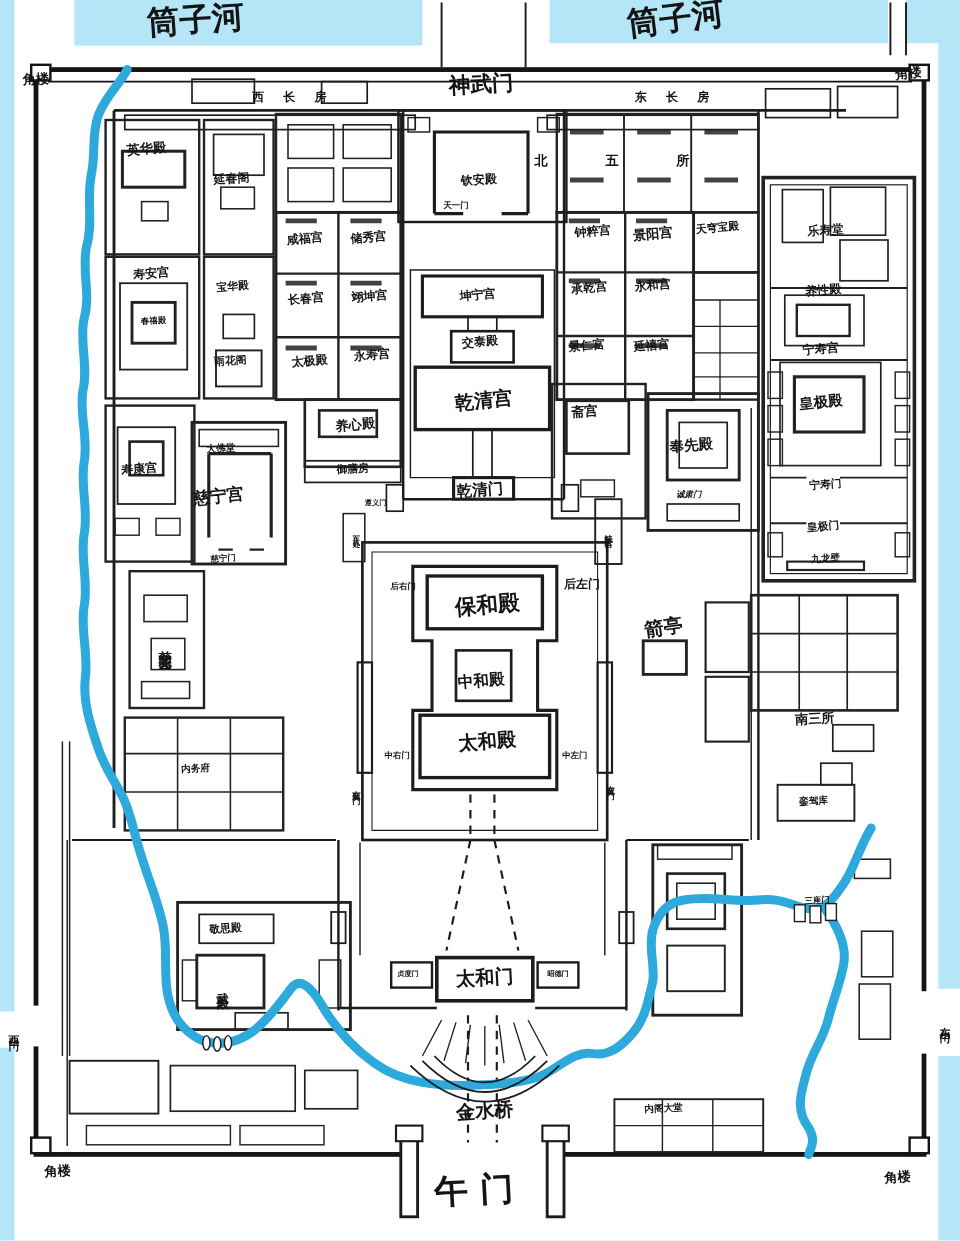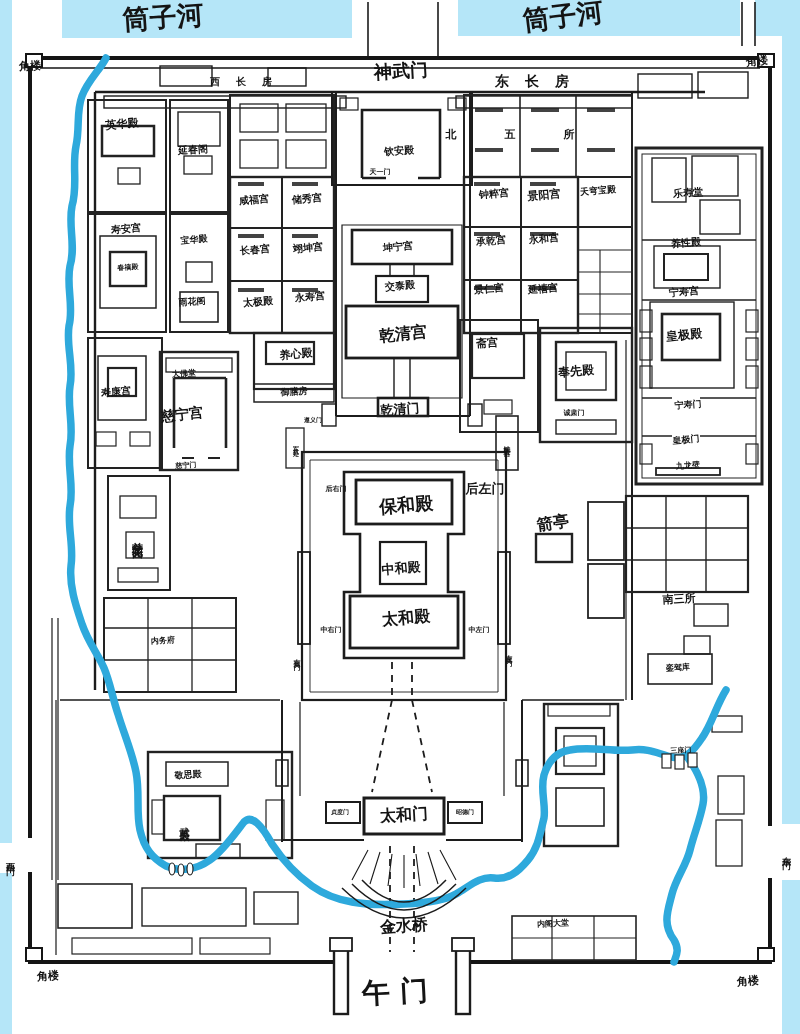--- a/index.html
+++ b/index.html
@@ -276,21 +276,21 @@
 
 <div id="labels">
       <span class="lbl" style="left: 163px; top: 17px; font-size: 27px; transform: translate(-50%, -50%) rotate(-4deg);">筒子河</span>
       <span class="lbl" style="left: 563px; top: 16px; font-size: 27px; transform: translate(-50%, -50%) rotate(-7deg);">筒子河</span>
       <span class="lbl" style="left: 401px; top: 71px; font-size: 18px; transform: translate(-50%, -50%) rotate(-3deg);">神武门</span>
       <span class="lbl" style="left: 30px; top: 66px; font-size: 11px; transform: translate(-50%, -50%) rotate(-3deg);">角楼</span>
       <span class="lbl" style="left: 757px; top: 61px; font-size: 11px; transform: translate(-50%, -50%) rotate(-7deg);">角楼</span>
       <span class="lbl" style="left: 48px; top: 976px; font-size: 11px; transform: translate(-50%, -50%) rotate(-4deg);">角楼</span>
       <span class="lbl" style="left: 748px; top: 981px; font-size: 11px; transform: translate(-50%, -50%) rotate(-5deg);">角楼</span>
       <span class="lbl" style="left: 249px; top: 82px; font-size: 10px; letter-spacing: 16px;">西长房</span>
-      <span class="lbl" style="left: 540px; top: 82px; font-size: 14px; letter-spacing: 16px; font-family: Liberation Mono, monospace;">东长房</span>
+      <span class="lbl" style="left: 568px; top: 82px; font-size: 10px; letter-spacing: 16px;">东长房</span>
       <span class="lbl" style="left: 122px; top: 124px; font-size: 11px; transform: translate(-50%, -50%) rotate(-5deg);">英华殿</span>
       <span class="lbl" style="left: 193px; top: 150px; font-size: 10px; transform: translate(-50%, -50%) rotate(-4deg);">延春阁</span>
       <span class="lbl" style="left: 399px; top: 151px; font-size: 10px; transform: translate(-50%, -50%) rotate(-4deg);">钦安殿</span>
       <span class="lbl" style="left: 380px; top: 172px; font-size: 7px;">天一门</span>
       <span class="lbl" style="left: 534px; top: 134px; font-size: 11px; letter-spacing: 48px;">北五所</span>
       <span class="lbl" style="left: 126px; top: 229px; font-size: 10px; transform: translate(-50%, -50%) rotate(-5deg);">寿安宫</span>
       <span class="lbl" style="left: 128px; top: 268px; font-size: 7px; transform: translate(-50%, -50%) rotate(-3deg);">春禧殿</span>
       <span class="lbl" style="left: 194px; top: 240px; font-size: 9px; transform: translate(-50%, -50%) rotate(-5deg);">宝华殿</span>
       <span class="lbl" style="left: 192px; top: 302px; font-size: 9px; transform: translate(-50%, -50%) rotate(-4deg);">雨花阁</span>
       <span class="lbl" style="left: 254px; top: 200px; font-size: 10px; transform: translate(-50%, -50%) rotate(-5deg);">咸福宫</span>
@@ -305,37 +305,37 @@
       <span class="lbl" style="left: 400px; top: 409px; font-size: 13px; transform: translate(-50%, -50%) rotate(-4deg);">乾清门</span>
       <span class="lbl" style="left: 494px; top: 194px; font-size: 10px; transform: translate(-50%, -50%) rotate(-5deg);">钟粹宫</span>
       <span class="lbl" style="left: 544px; top: 195px; font-size: 11px; transform: translate(-50%, -50%) rotate(-5deg);">景阳宫</span>
       <span class="lbl" style="left: 598px; top: 191px; font-size: 9px; transform: translate(-50%, -50%) rotate(-5deg);">天穹宝殿</span>
       <span class="lbl" style="left: 491px; top: 241px; font-size: 10px; transform: translate(-50%, -50%) rotate(-5deg);">承乾宫</span>
       <span class="lbl" style="left: 544px; top: 239px; font-size: 10px; transform: translate(-50%, -50%) rotate(-5deg);">永和宫</span>
       <span class="lbl" style="left: 489px; top: 289px; font-size: 10px; transform: translate(-50%, -50%) rotate(-5deg);">景仁宫</span>
       <span class="lbl" style="left: 543px; top: 289px; font-size: 10px; transform: translate(-50%, -50%) rotate(-5deg);">延禧宫</span>
       <span class="lbl" style="left: 487px; top: 343px; font-size: 11px; transform: translate(-50%, -50%) rotate(-4deg);">斋宫</span>
       <span class="lbl" style="left: 576px; top: 371px; font-size: 12px; transform: translate(-50%, -50%) rotate(-5deg);">奉先殿</span>
-      <span class="lbl" style="left: 574px; top: 413px; font-size: 7px;">诚肃门</span>
+      <span class="lbl" style="left: 574px; top: 413px; font-size: 7px; font-style: italic;">诚肃门</span>
       <span class="lbl v" style="left: 506px; top: 442px; font-size: 7px;">毓庆宫</span>
       <span class="lbl" style="left: 296px; top: 354px; font-size: 11px; transform: translate(-50%, -50%) rotate(-6deg);">养心殿</span>
       <span class="lbl" style="left: 294px; top: 392px; font-size: 9px; transform: translate(-50%, -50%) rotate(-3deg);">御膳房</span>
       <span class="lbl" style="left: 313px; top: 420px; font-size: 6px;">遵义门</span>
       <span class="lbl v" style="left: 296px; top: 444px; font-size: 6px;">军机处</span>
       <span class="lbl" style="left: 184px; top: 374px; font-size: 8px; transform: translate(-50%, -50%) rotate(-3deg);">大佛堂</span>
       <span class="lbl" style="left: 182px; top: 414px; font-size: 14px; transform: translate(-50%, -50%) rotate(-6deg);">慈宁宫</span>
       <span class="lbl" style="left: 186px; top: 466px; font-size: 7px; transform: translate(-50%, -50%) rotate(-3deg);">慈宁门</span>
       <span class="lbl" style="left: 116px; top: 392px; font-size: 10px; transform: translate(-50%, -50%) rotate(-5deg);">寿康宫</span>
       <span class="lbl v" style="left: 137px; top: 537px; font-size: 11px;">慈宁花园</span>
       <span class="lbl" style="left: 163px; top: 641px; font-size: 8px; transform: translate(-50%, -50%) rotate(-3deg);">内务府</span>
       <span class="lbl" style="left: 406px; top: 505px; font-size: 18px; transform: translate(-50%, -50%) rotate(-5deg);">保和殿</span>
       <span class="lbl" style="left: 401px; top: 568px; font-size: 13px; transform: translate(-50%, -50%) rotate(-5deg);">中和殿</span>
       <span class="lbl" style="left: 406px; top: 618px; font-size: 16px; transform: translate(-50%, -50%) rotate(-5deg);">太和殿</span>
       <span class="lbl" style="left: 336px; top: 489px; font-size: 7px;">后右门</span>
-      <span class="lbl" style="left: 474px; top: 488px; font-size: 13px; padding-left: 22px;">后左门</span>
+      <span class="lbl" style="left: 474px; top: 488px; font-size: 10px; padding-left: 22px;">后左门</span>
       <span class="lbl" style="left: 331px; top: 630px; font-size: 7px;">中右门</span>
       <span class="lbl" style="left: 479px; top: 630px; font-size: 7px;">中左门</span>
       <span class="lbl v" style="left: 296px; top: 656px; font-size: 7px;">右翼门</span>
       <span class="lbl v" style="left: 508px; top: 652px; font-size: 7px;">左翼门</span>
       <span class="lbl" style="left: 553px; top: 523px; font-size: 16px; transform: translate(-50%, -50%) rotate(-8deg);">箭亭</span>
       <span class="lbl" style="left: 688px; top: 466px; font-size: 8px; transform: translate(-50%, -50%) rotate(-3deg);">九龙壁</span>
       <span class="lbl" style="left: 688px; top: 193px; font-size: 10px; transform: translate(-50%, -50%) rotate(-4deg);">乐寿堂</span>
       <span class="lbl" style="left: 686px; top: 243px; font-size: 10px; transform: translate(-50%, -50%) rotate(-5deg);">养性殿</span>
       <span class="lbl" style="left: 684px; top: 292px; font-size: 10px; transform: translate(-50%, -50%) rotate(-5deg);">宁寿宫</span>
       <span class="lbl" style="left: 684px; top: 335px; font-size: 12px; transform: translate(-50%, -50%) rotate(-6deg);">皇极殿</span>

